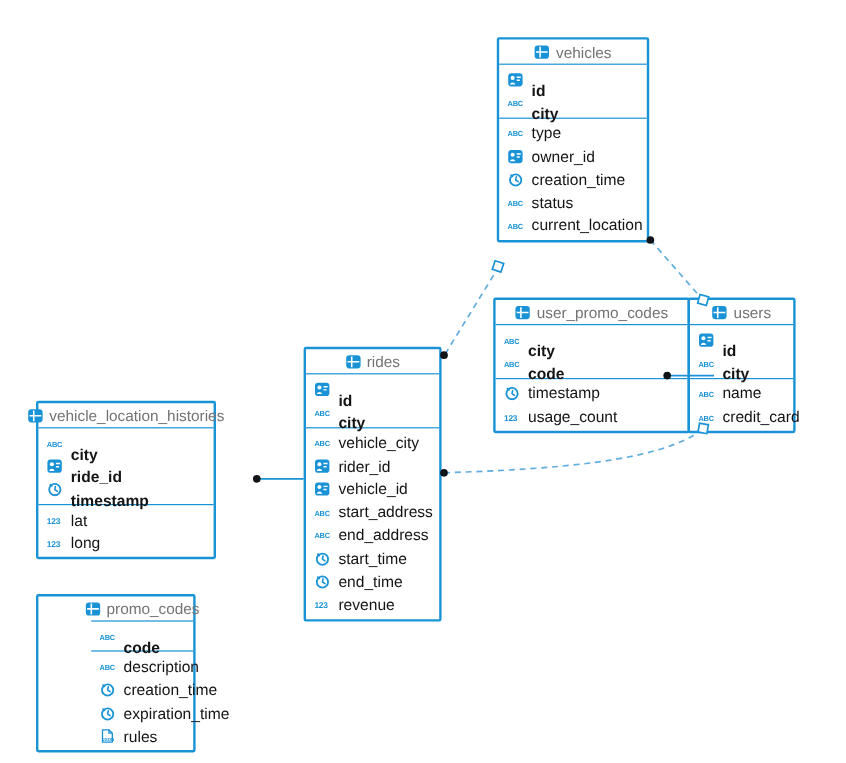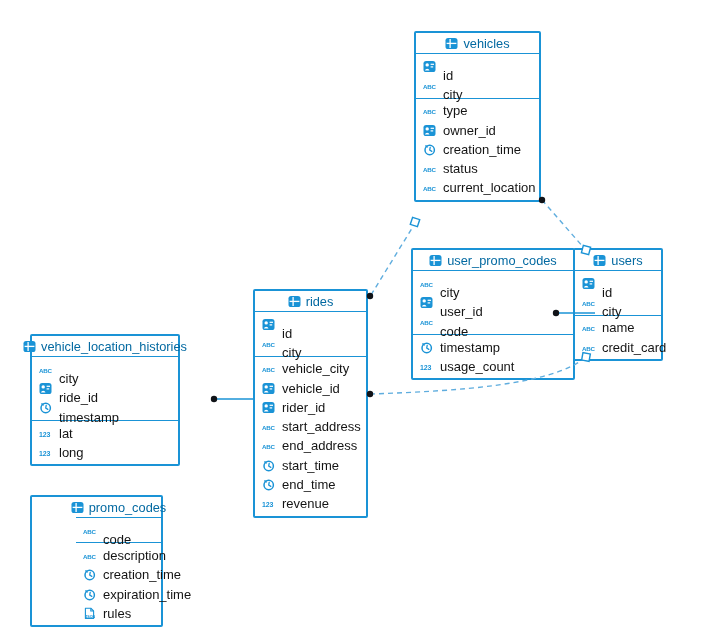--- a/index.html
+++ b/index.html
@@ -13,31 +13,31 @@
   .canvas { position:relative; width:705px; height:636px; background:#fff; }
 
   .table {
     position:absolute; background:#fff;
     border:2px solid var(--accent); border-radius:2px;
     z-index:2;
   }
   .table-header {
     height:21px; display:flex; align-items:center; justify-content:center;
     gap:5px; border-bottom:1.5px solid var(--accent);
-    font-size:12.8px; color:#0369a1; white-space:nowrap; padding:0 4px;
+    font-size:12.8px; color:#737373; white-space:nowrap; padding:0 4px;
   }
   .section { padding:2.5px 0; }
   .section.pk { border-bottom:1.5px solid var(--accent); }
   .frow {
     height:19.3px; display:flex; align-items:center;
     padding:0 5px 0 7px; gap:5px;
     font-size:13px; color:#141414;
   }
   .frow .label { white-space:nowrap; }
-  .frow.pk .label { font-weight:400;margin-top:19px; }
+  .frow.pk .label { font-weight:700;margin-top:19px; }
   .icon {
     width:15px; height:13px; flex:none;
     display:inline-flex; align-items:center; justify-content:flex-start;
     color:var(--accent);
   }
   .table-header .icon { width:13px; justify-content:center; }
   svg.relations {
     position:absolute; left:0; top:0; z-index:5; pointer-events:none;
   }
   svg.relations path.rel { fill:none; }
@@ -144,32 +144,20 @@
           <div class="frow pk">
             <span class="icon">
               <svg width="15" height="13" viewBox="0 0 15 13">
                 <text x="0" y="9.6" font-size="6.2" font-weight="bold" fill="currentColor" letter-spacing="-0.2">ABC</text>
               </svg>
             </span>
             <span class="label">city</span>
           </div>
           <div class="frow pk">
             <span class="icon">
-              <svg width="13" height="13" viewBox="0 0 13 13">
-                <rect x="0.5" y="1" width="12" height="11" rx="2.6" fill="currentColor"></rect>
-                <circle cx="4.2" cy="4.9" r="1.7" fill="#fff"></circle>
-                <path d="M1.9,10.4 a2.4,2.4 0 0 1 4.6,0 z" fill="#fff"></path>
-                <line x1="7.6" y1="4.3" x2="11" y2="4.3" stroke="#fff" stroke-width="1.2"></line>
-                <line x1="7.6" y1="6.9" x2="10.2" y2="6.9" stroke="#fff" stroke-width="1.2"></line>
-              </svg>
-            </span>
-            <span class="label">user_id</span>
-          </div>
-          <div class="frow pk">
-            <span class="icon">
               <svg width="15" height="13" viewBox="0 0 15 13">
                 <text x="0" y="9.6" font-size="6.2" font-weight="bold" fill="currentColor" letter-spacing="-0.2">ABC</text>
               </svg>
             </span>
             <span class="label">code</span>
           </div>
         </div>
         <div class="section">
           <div class="frow">
             <span class="icon">
@@ -288,33 +276,33 @@
           <div class="frow">
             <span class="icon">
               <svg width="13" height="13" viewBox="0 0 13 13">
                 <rect x="0.5" y="1" width="12" height="11" rx="2.6" fill="currentColor"></rect>
                 <circle cx="4.2" cy="4.9" r="1.7" fill="#fff"></circle>
                 <path d="M1.9,10.4 a2.4,2.4 0 0 1 4.6,0 z" fill="#fff"></path>
                 <line x1="7.6" y1="4.3" x2="11" y2="4.3" stroke="#fff" stroke-width="1.2"></line>
                 <line x1="7.6" y1="6.9" x2="10.2" y2="6.9" stroke="#fff" stroke-width="1.2"></line>
               </svg>
             </span>
+            <span class="label">rider_id</span>
+          </div>
+          <div class="frow">
+            <span class="icon">
+              <svg width="13" height="13" viewBox="0 0 13 13">
+                <rect x="0.5" y="1" width="12" height="11" rx="2.6" fill="currentColor"></rect>
+                <circle cx="4.2" cy="4.9" r="1.7" fill="#fff"></circle>
+                <path d="M1.9,10.4 a2.4,2.4 0 0 1 4.6,0 z" fill="#fff"></path>
+                <line x1="7.6" y1="4.3" x2="11" y2="4.3" stroke="#fff" stroke-width="1.2"></line>
+                <line x1="7.6" y1="6.9" x2="10.2" y2="6.9" stroke="#fff" stroke-width="1.2"></line>
+              </svg>
+            </span>
             <span class="label">vehicle_id</span>
-          </div>
-          <div class="frow">
-            <span class="icon">
-              <svg width="13" height="13" viewBox="0 0 13 13">
-                <rect x="0.5" y="1" width="12" height="11" rx="2.6" fill="currentColor"></rect>
-                <circle cx="4.2" cy="4.9" r="1.7" fill="#fff"></circle>
-                <path d="M1.9,10.4 a2.4,2.4 0 0 1 4.6,0 z" fill="#fff"></path>
-                <line x1="7.6" y1="4.3" x2="11" y2="4.3" stroke="#fff" stroke-width="1.2"></line>
-                <line x1="7.6" y1="6.9" x2="10.2" y2="6.9" stroke="#fff" stroke-width="1.2"></line>
-              </svg>
-            </span>
-            <span class="label">rider_id</span>
           </div>
           <div class="frow">
             <span class="icon">
               <svg width="15" height="13" viewBox="0 0 15 13">
                 <text x="0" y="9.6" font-size="6.2" font-weight="bold" fill="currentColor" letter-spacing="-0.2">ABC</text>
               </svg>
             </span>
             <span class="label">start_address</span>
           </div>
           <div class="frow">

